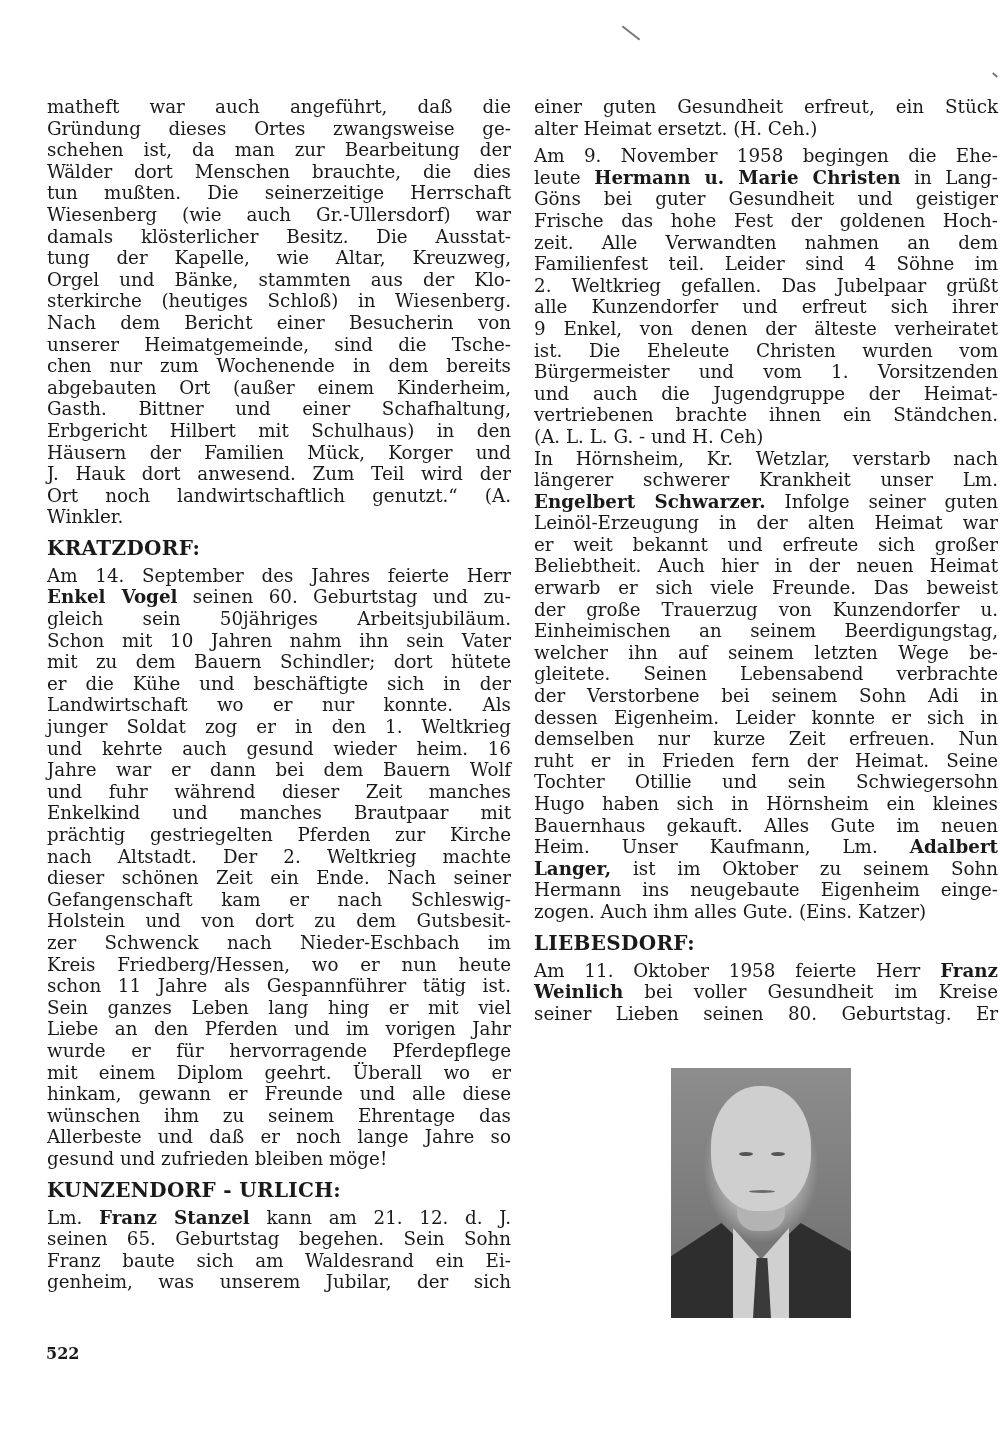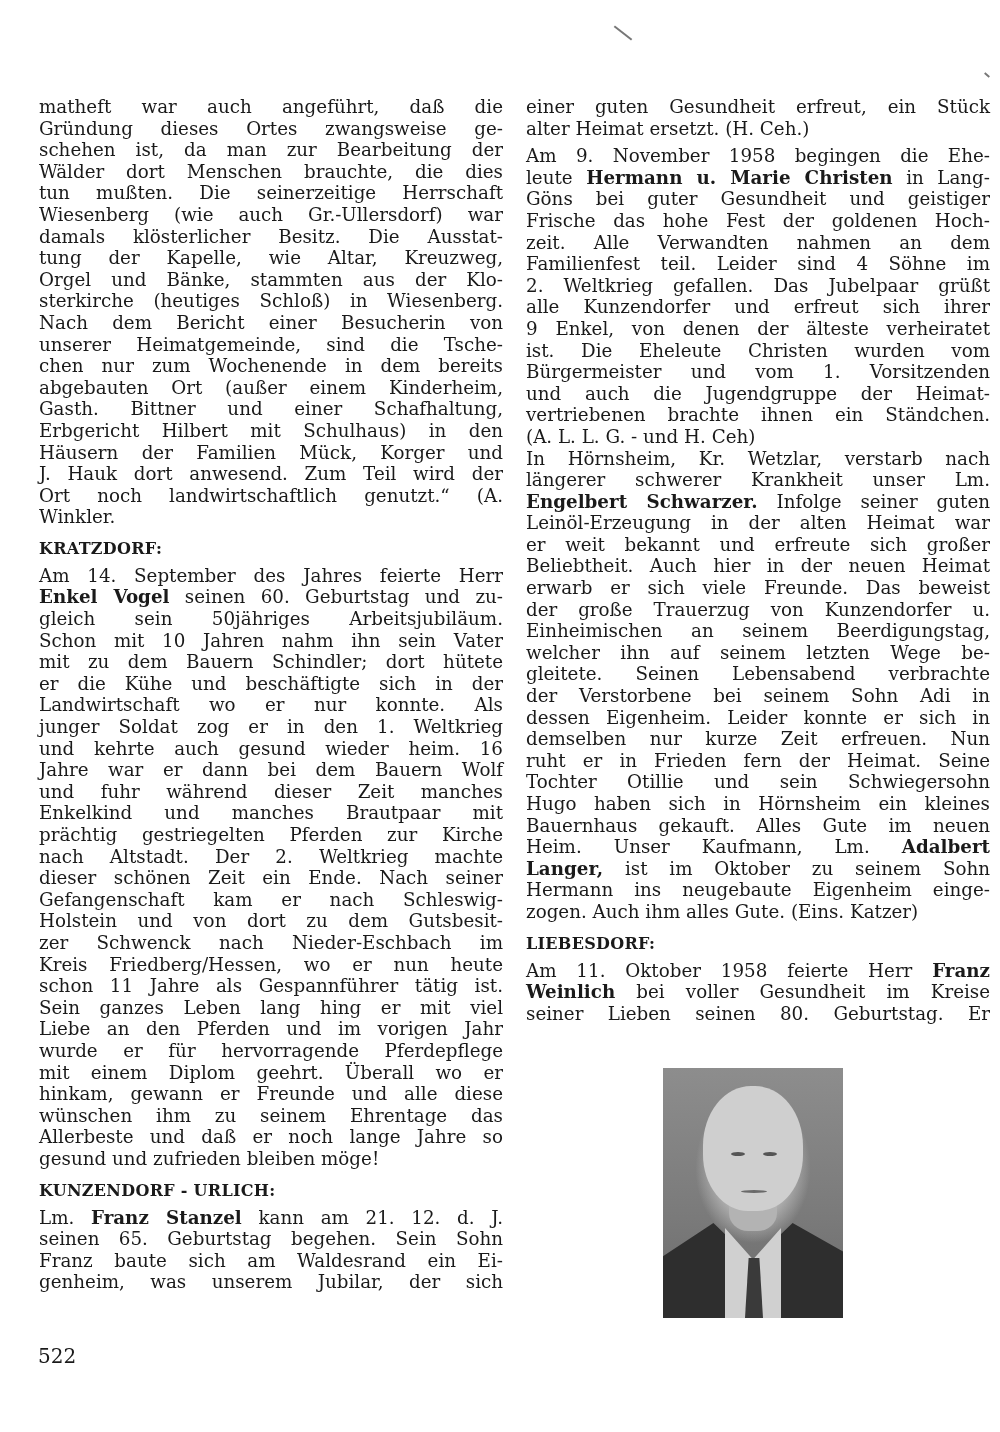--- a/index.html
+++ b/index.html
@@ -1,28 +1,28 @@
 <!DOCTYPE html>
 <html><head>
 <meta charset="utf-8">
 <style>
   html, body { margin: 0; padding: 0; background: #ffffff; }
   body { width: 1000px; height: 1432px; position: relative; overflow: hidden; color: #1a1a1a; }
-  .page { position: absolute; left: 8px; top: 0; width: 812px; height: 1432px; }
+  .page { position: absolute; left: 16px; top: 0; width: 812px; height: 1432px; }
   .col { position: absolute; top: 96px; width: 464px;
          font-family: "DejaVu Serif", "Liberation Serif", serif;
          font-size: 18.3px; line-height: 21.6px; }
   .col-left { left: 31px; }
   .col-right { left: 518px; }
   .line { display: block; white-space: nowrap; text-align: justify; text-align-last: justify; height: 21.6px; overflow: visible; }
   .line.last { text-align-last: left; }
   .gap { display: block; height: 6px; }
-  .heading { display: block; font-weight: bold; font-family: "DejaVu Serif", serif; font-size: 16px; letter-spacing: 0.3px; height: 24px; margin-top: 4px; margin-bottom: 3px; }
+  .heading { display: block; font-weight: bold; font-family: "DejaVu Serif", serif; font-size: 20px; letter-spacing: 0.3px; height: 24px; margin-top: 4px; margin-bottom: 3px; }
   b { font-weight: bold; }
-  .page-number { position: absolute; left: 30px; top: 1344px; font-family: "DejaVu Serif", serif; font-size: 20px; }
+  .page-number { position: absolute; left: 30px; top: 1344px; font-family: "DejaVu Serif", serif; font-size: 16px; font-weight: bold; }
   .photo { position: absolute; left: 655px; top: 1068px; width: 180px; height: 250px;
            background: radial-gradient(ellipse 32% 30% at 50% 40%, #d8d8d8 0%, #bdbdbd 55%, rgba(120,120,120,0) 100%),
                        linear-gradient(180deg, #8d8d8d 0%, #7a7a7a 60%, #6a6a6a 100%); overflow: hidden; }
   .photo .coat { position: absolute; left: 0; bottom: 0; width: 180px; height: 95px; background: #2e2e2e;
                  clip-path: polygon(0 35%, 28% 0, 50% 40%, 72% 0, 100% 30%, 100% 100%, 0 100%); }
   .photo .shirt { position: absolute; left: 62px; bottom: 0; width: 56px; height: 90px; background: #d0d0d0;
                   clip-path: polygon(0 0, 50% 35%, 100% 0, 100% 100%, 0 100%); }
   .photo .tie { position: absolute; left: 82px; bottom: 0; width: 18px; height: 60px; background: #3a3a3a;
                 clip-path: polygon(20% 0, 80% 0, 100% 100%, 0 100%); }
   .photo .neck { position: absolute; left: 66px; top: 118px; width: 48px; height: 45px; background: #b3b3b3; border-radius: 40%; }

